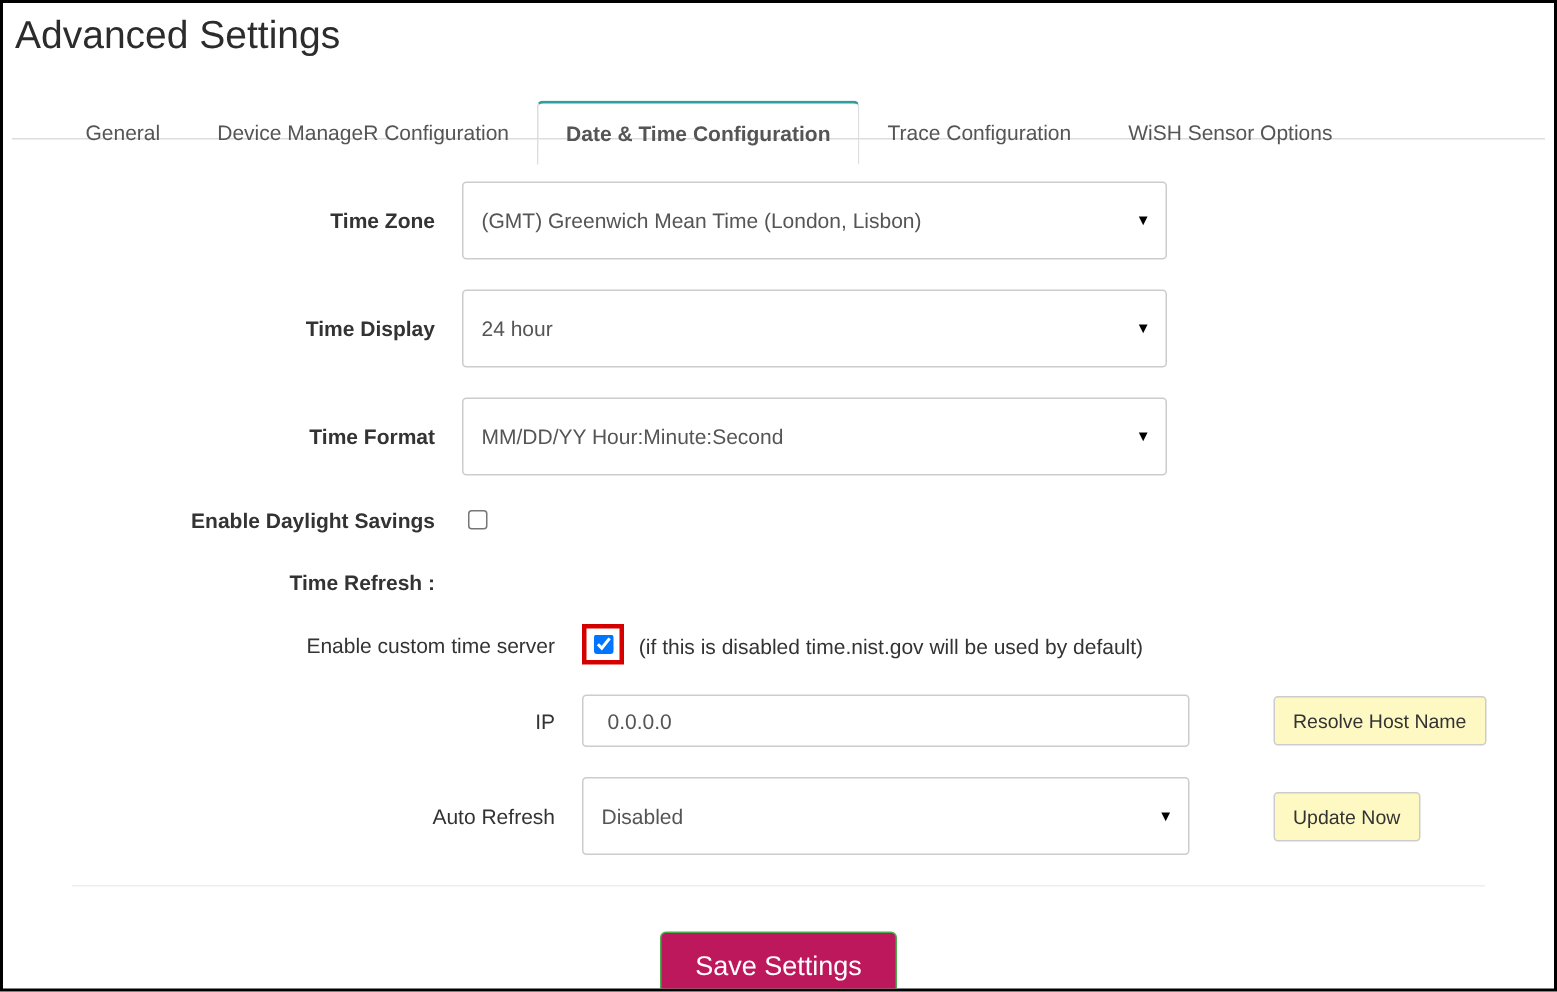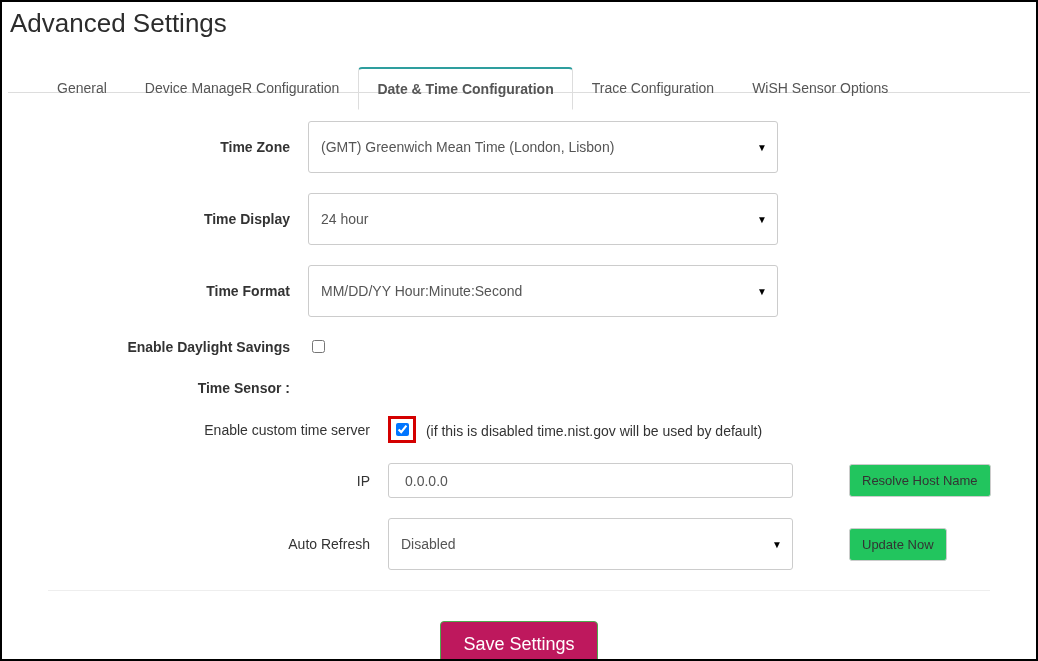--- a/index.html
+++ b/index.html
@@ -105,21 +105,21 @@
   }
   .red-box {
     display:inline-flex;
     align-items:center;
     justify-content:center;
     border:3px solid #d40000;
     padding:1px;
     background:#fff;
   }
   .btn-default {
-    background:#22c55e;
+    background:#fef9c3;
     border:1px solid #ccc;
     border-radius:3px;
     padding:8px 12px;
     font-size:13px;
     color:#333;
     cursor:pointer;
   }
   hr.divider {
     border:none;
     border-top:1px solid #eee;
@@ -186,21 +186,21 @@
   </div>
 
   <div class="form-row">
     <div class="label-col">Enable Daylight Savings</div>
     <div class="control-col">
       <input type="checkbox" class="checkbox-native" style="">
     </div>
   </div>
 
   <div class="form-row subheader-row">
-    <div class="label-col">Time Sensor :</div>
+    <div class="label-col">Time Refresh :</div>
     <div class="control-col"></div>
   </div>
 
   <div class="form-row">
     <div class="sub-label-col" style="font-weight:normal;">Enable custom time server</div>
     <div>
       <span class="red-box">
         <input type="checkbox" class="checkbox-native" checked="" style="">
       </span>
       <span class="hint-text">(if this is disabled time.nist.gov will be used by default)</span>

